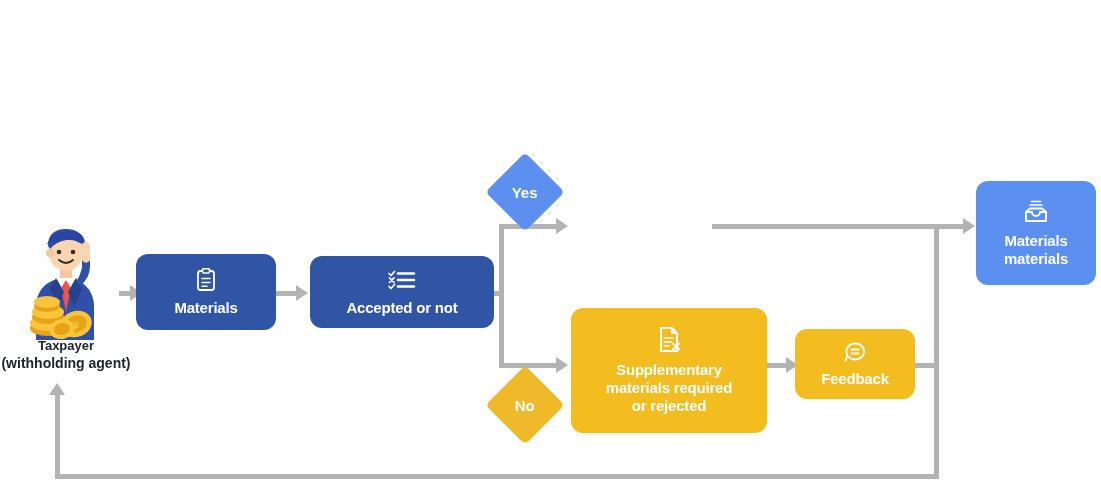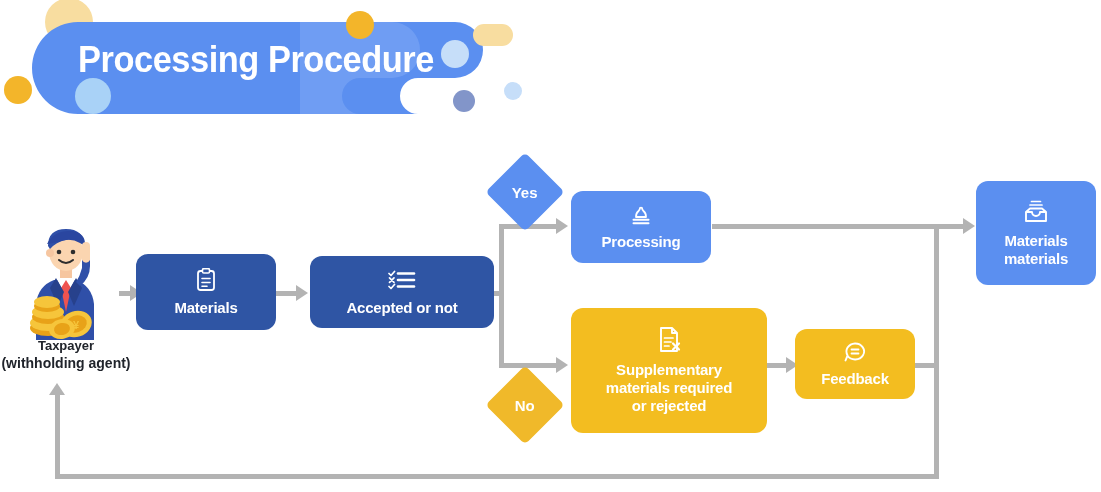--- a/index.html
+++ b/index.html
@@ -132,49 +132,20 @@
     font-weight: bold;
     line-height: 15px;
     display: block;
   }
 </style>
 </head>
 <body>
 
 <div id="canvas">
 
-  <div id="header-banner">
-    <svg width="560" height="130" viewBox="0 0 560 130">
-
-      <circle cx="69" cy="22" r="24" fill="#f8dda0"></circle>
-
-      <path d="M 78 22
-               L 455 22
-               a 28 28 0 0 1 0 56
-               L 418 78
-               a 18 18 0 0 0 0 36
-               L 78 114
-               a 46 46 0 0 1 0 -92 Z" fill="#5b8ff0"></path>
-
-      <path d="M 300 22 L 392 22 a 28 28 0 0 1 0 56 L 360 78 a 18 18 0 0 0 0 36 L 300 114 Z" fill="#7fa9f5" opacity="0.55"></path>
-
-      <circle cx="360" cy="25" r="14" fill="#f3b52a"></circle>
-
-      <circle cx="18" cy="90" r="14" fill="#f3b52a"></circle>
-
-      <circle cx="93" cy="96" r="18" fill="#a9d2f7"></circle>
-      <circle cx="455" cy="54" r="14" fill="#c6def9"></circle>
-      <circle cx="513" cy="91" r="9" fill="#c6def9"></circle>
-
-      <circle cx="464" cy="101" r="11" fill="#8295c9"></circle>
-
-      <rect x="473" y="24" width="40" height="22" rx="11" fill="#f8dda0"></rect>
-    </svg>
-    <div id="banner-title">Processing Procedure</div>
-  </div>
 
   <div id="taxpayer-figure">
     <svg width="104" height="124" viewBox="0 0 104 124">
 
       <ellipse cx="50" cy="62" rx="46" ry="60" fill="#ffffff"></ellipse>
 
       <path d="M 22 124 L 22 88 Q 24 70 40 64 L 62 64 Q 78 70 80 88 L 80 124 Z" fill="#2f4fa8"></path>
 
       <path d="M 42 62 L 52 80 L 62 62 L 56 58 L 48 58 Z" fill="#ffffff"></path>
 
@@ -279,30 +250,20 @@
   </div>
 
   <div class="diamond lightblue" style="left:497px; top:164px; width:56px; height:56px;">
     <span>Yes</span>
   </div>
 
   <div class="diamond amber" style="left:497px; top:377px; width:56px; height:56px;">
     <span>No</span>
   </div>
 
-  <div class="node lightblue" style="left:571px; top:191px; width:140px; height:72px;">
-    <span class="node-icon">
-      <svg width="24" height="22" viewBox="0 0 24 22">
-        <path d="M7 13 Q7 9 9.5 7 Q11 5.5 11 4 a 1.7 1.7 0 0 1 2 0 Q13 5.5 14.5 7 Q17 9 17 13 Z" fill="none" stroke="#ffffff" stroke-width="1.8" stroke-linejoin="round"></path>
-        <line x1="4.5" y1="15.8" x2="19.5" y2="15.8" stroke="#ffffff" stroke-width="2" stroke-linecap="round"></line>
-        <line x1="4.5" y1="19.3" x2="19.5" y2="19.3" stroke="#ffffff" stroke-width="2" stroke-linecap="round"></line>
-      </svg>
-    </span>
-    <span class="node-label">Processing</span>
-  </div>
 
   <div class="node amber" style="left:795px; top:329px; width:120px; height:70px;">
     <span class="node-icon">
       <svg width="24" height="22" viewBox="0 0 24 22">
         <path d="M12 2.5 a 9 8 0 1 1 -7.5 12.3 L 2.5 19.5 L 4.6 14.4 A 9 8 0 0 1 12 2.5 Z" fill="none" stroke="#ffffff" stroke-width="1.9" stroke-linejoin="round"></path>
         <line x1="8.5" y1="8.5" x2="15.5" y2="8.5" stroke="#ffffff" stroke-width="1.8" stroke-linecap="round"></line>
         <line x1="8.5" y1="12.5" x2="15.5" y2="12.5" stroke="#ffffff" stroke-width="1.8" stroke-linecap="round"></line>
       </svg>
     </span>
     <span class="node-label">Feedback</span>

